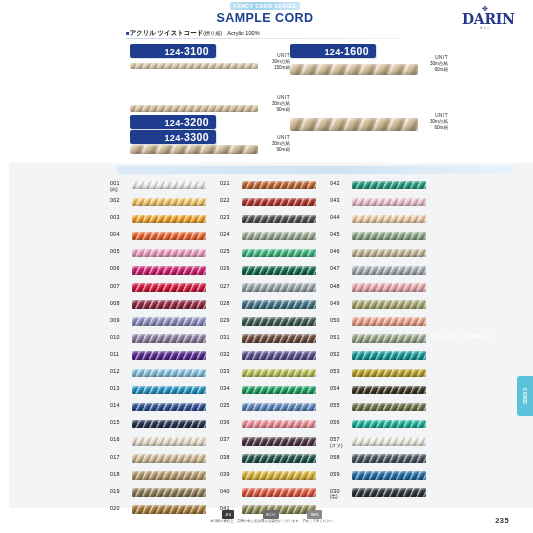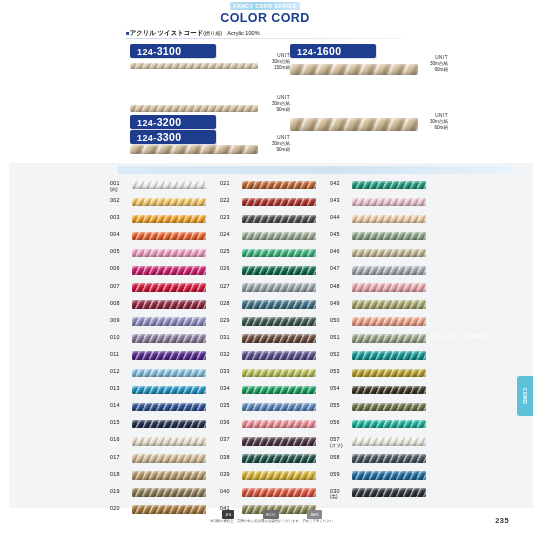--- a/index.html
+++ b/index.html
@@ -43,21 +43,21 @@
   .spec-rule{
     position:absolute;left:126px;top:38px;width:275px;height:1px;
     background:linear-gradient(90deg,#c9d7ea,#eef3f9);
   }
 
   
   .code-badge{
     position:absolute;height:14px;min-width:72px;padding:0 7px;
     background:#1f3d8f;color:#ffffff;border-radius:2px;
     font-size:9px;font-weight:bold;letter-spacing:.4px;
-    line-height:14px;text-align:left;white-space:nowrap;
+    line-height:14px;text-align:right;white-space:nowrap;
     box-shadow:1px 1px 0 rgba(0,0,0,.12);
   }
   .code-badge .num{font-size:10.5px;}
   .unit-box{position:absolute;text-align:right;width:50px;}
   .unit-lbl{font-size:4.6px;letter-spacing:.5px;color:#222;line-height:6px;}
   .unit-val{font-size:4.6px;color:#222;line-height:5.6px;white-space:nowrap;}
 
   
   .rope{position:absolute;border-radius:2px;overflow:hidden;}
   .rope::before{
@@ -164,22 +164,27 @@
     font-size:7.5px;color:#333;font-weight:bold;letter-spacing:.4px;
   }
   .edge-l{position:absolute;left:0;top:0;width:9px;height:533px;background:#ffffff;}
 </style>
 </head>
 <body>
 
 <div id="page">
 
   <div class="hdr-cat">FANCY CORD SERIES</div>
-  <div class="hdr-title">COLOR CORD</div>
-
+  <div class="hdr-title">SAMPLE CORD</div>
+
+  <div class="logo">
+    <div class="logo-mark">✤</div>
+    <div class="logo-txt">DARIN</div>
+    <div class="logo-sub">ダリン</div>
+  </div>
 
   <div class="spec">
     <span class="sq">■</span><span class="jp">アクリル ツイストコード</span><span class="paren">(撚り紐)</span><span class="en">Acrylic 100%</span>
   </div>
   <div class="spec-rule"></div>
 
   <div class="code-badge" style="left:130px;top:44px;">
     <span>124-</span><span class="num">3100</span>
   </div>
   <div class="unit-box" style="left:240px;top:53px;">

